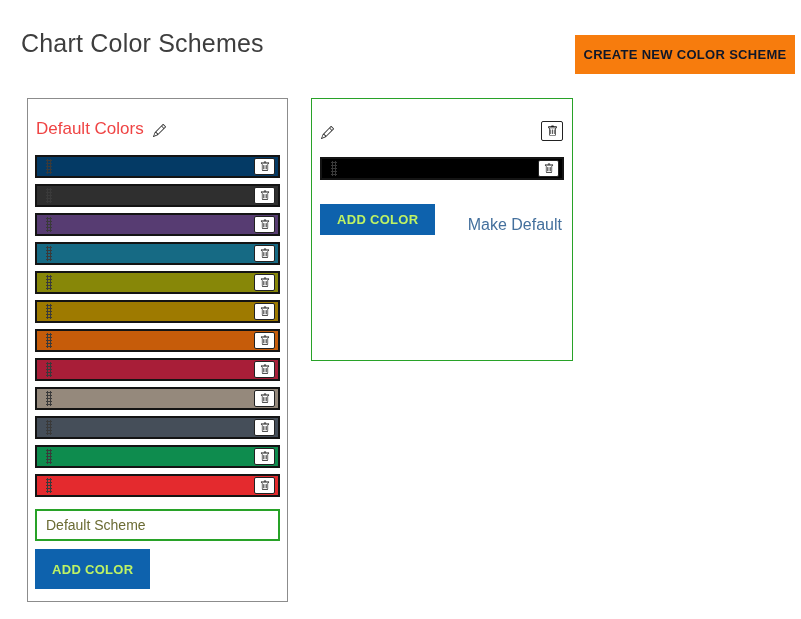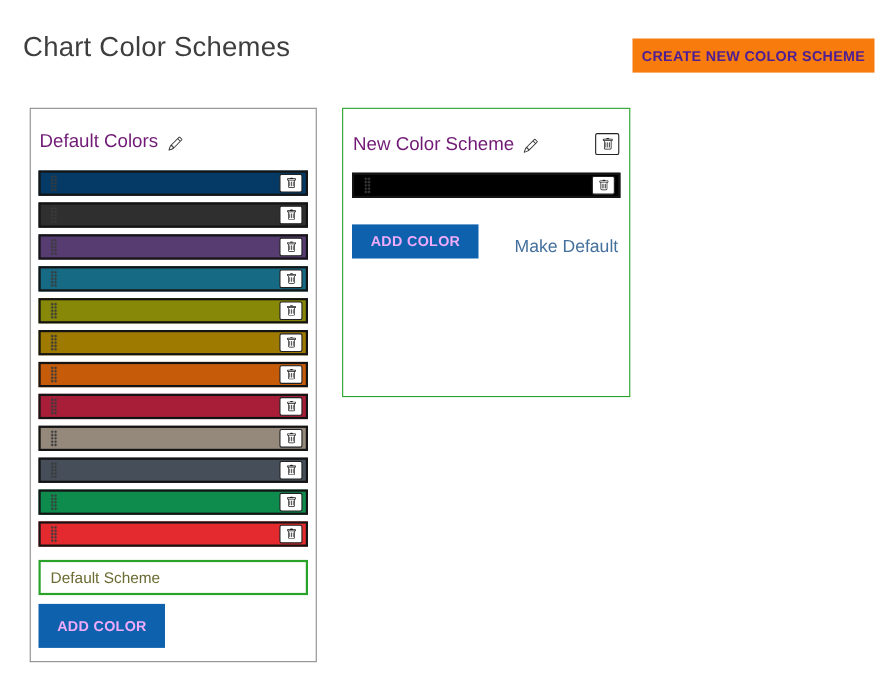--- a/index.html
+++ b/index.html
@@ -5,38 +5,38 @@
   html,body{margin:0;padding:0;}
   body{
     width:801px;height:619px;background:#ffffff;position:relative;
     font-family:"Liberation Sans", sans-serif;overflow:hidden;
   }
   .page-title{
     position:absolute;left:18px;top:26px;margin:3px;
     font-size:25px;font-weight:300;color:#3e3e3e;letter-spacing:.2px;
   }
   .create-btn{
-    position:absolute;left:575px;top:35px;width:220px;height:31px;
-    background:var(--accent-orange);color:#4c1d95;border:none;
+    position:absolute;left:575px;top:35px;width:220px;height:39px;
+    background:var(--accent-orange);color:#0f172a;border:none;
     font-family:inherit;font-size:13px;font-weight:bold;letter-spacing:.3px;
     cursor:pointer;
   }
   .panel{position:absolute;top:98px;background:#fff;box-sizing:border-box;}
   .default-panel{
     left:27px;width:261px;min-height:504px;
     border:1px solid var(--panel-border);
     padding:16px 7px 6px;
   }
   .new-panel{
     left:311px;width:262px;height:263px;
     border:1px solid var(--border-green);
     padding:18px 8px 8px;
   }
   .panel-head{display:flex;align-items:center;gap:9px;margin:4px 1px 16px;}
-  .panel-head h2{margin:0;font-size:17px;font-weight:400;color:#701a75;}
+  .panel-head h2{margin:0;font-size:17px;font-weight:400;color:#ef4444;}
   .pencil{display:inline-flex;margin-top:3px;}
   .pencil svg{width:13px;height:13px;fill:#333;}
   .scheme-trash{
     margin-left:auto;width:22px;height:20px;background:#fff;
     border:1px solid #222;border-radius:2px;display:flex;
     align-items:center;justify-content:center;padding:0;cursor:pointer;
   }
   .scheme-trash svg{width:11px;height:12px;fill:#1a1a1a;}
   .color-row{
     height:23px;box-sizing:border-box;border:2px solid var(--swatch-border);
@@ -55,21 +55,21 @@
   }
   .trash-btn svg{width:10px;height:11px;fill:#1a1a1a;}
   .scheme-input{
     display:block;width:100%;box-sizing:border-box;height:32px;
     border:2px solid var(--border-green);margin-top:12px;padding:0 9px;
     font-family:inherit;font-size:14px;color:var(--scheme-input-text);
     outline:none;background:#fff;
   }
   .btn-blue{
     margin-top:8px;height:40px;padding:0 17px;
-    background:var(--button-blue);color:#f0abfc;border:none;
+    background:var(--button-blue);color:#bef264;border:none;
     font-family:inherit;font-size:13px;font-weight:bold;letter-spacing:.3px;
     cursor:pointer;
   }
   .new-footer{
     display:flex;justify-content:space-between;align-items:flex-end;
     margin-top:24px;padding-right:2px;
   }
   .new-panel .btn-blue{margin-top:0;height:31px;}
   .make-default{
     color:var(--link-blue);font-size:16px;text-decoration:none;
@@ -216,21 +216,20 @@
       </div>
     </div>
 
   <input class="scheme-input" type="text" value="Default Scheme" style="">
 
   <button class="btn-blue">ADD COLOR</button>
 </section>
 
 <section class="panel new-panel">
   <div class="panel-head">
-    <h2>New Color Scheme</h2>
     <span class="pencil">
       <svg viewBox="0 0 16 16">
           <path d="M12.146.146a.5.5 0 0 1 .708 0l3 3a.5.5 0 0 1 0 .708l-10 10a.5.5 0 0 1-.168.11l-5 2a.5.5 0 0 1-.65-.65l2-5a.5.5 0 0 1 .11-.168zM11.207 2.5 13.5 4.793 14.793 3.5 12.5 1.207zm1.586 3L10.5 3.207 4 9.707V10h.5a.5.5 0 0 1 .5.5v.5h.5a.5.5 0 0 1 .5.5v.5h.293zm-9.761 5.175-.106.106-1.528 3.821 3.821-1.528.106-.106A.5.5 0 0 1 5 12.5V12h-.5a.5.5 0 0 1-.5-.5V11h-.5a.5.5 0 0 1-.468-.325"></path>
         </svg>
     </span>
     <button class="scheme-trash">
       <svg viewBox="0 0 16 16">
           <path d="M5.5 5.5A.5.5 0 0 1 6 6v6a.5.5 0 0 1-1 0V6a.5.5 0 0 1 .5-.5m2.5 0a.5.5 0 0 1 .5.5v6a.5.5 0 0 1-1 0V6a.5.5 0 0 1 .5-.5m3 .5a.5.5 0 0 0-1 0v6a.5.5 0 0 0 1 0z"></path>
           <path d="M14.5 3a1 1 0 0 1-1 1H13v9a2 2 0 0 1-2 2H5a2 2 0 0 1-2-2V4h-.5a1 1 0 0 1-1-1V2a1 1 0 0 1 1-1H6a1 1 0 0 1 1-1h2a1 1 0 0 1 1 1h3.5a1 1 0 0 1 1 1zM4.118 4 4 4.059V13a1 1 0 0 0 1 1h6a1 1 0 0 0 1-1V4.059L11.882 4zM2.5 3h11V2h-11z"></path>
         </svg>

